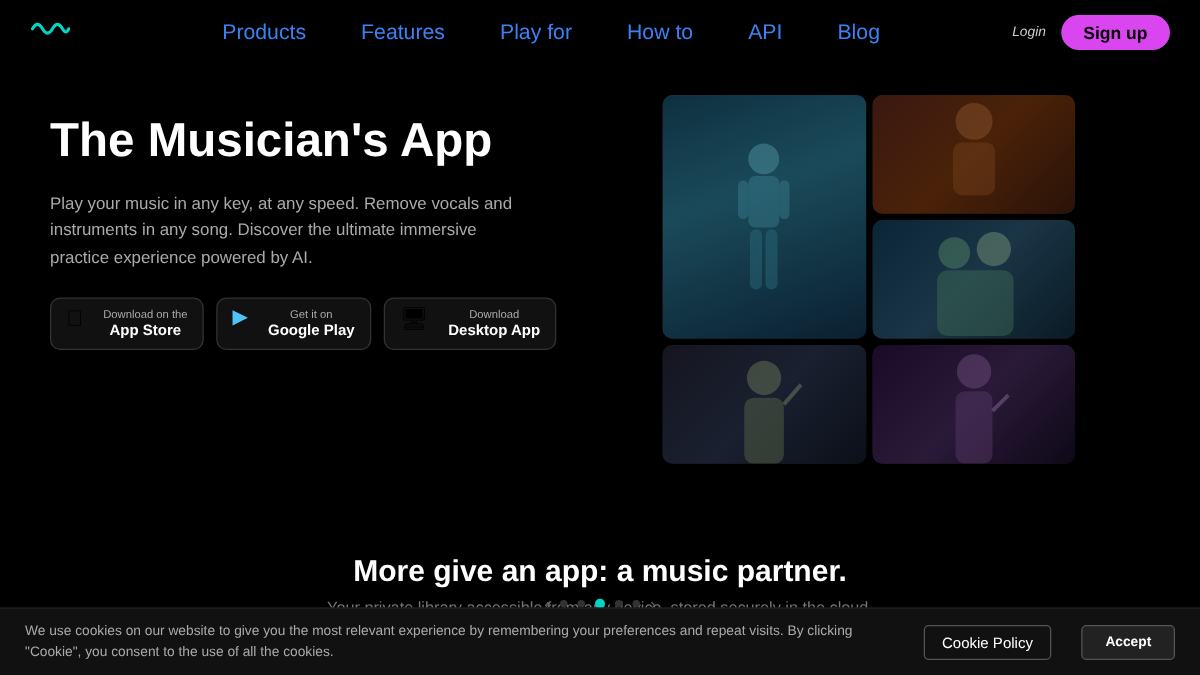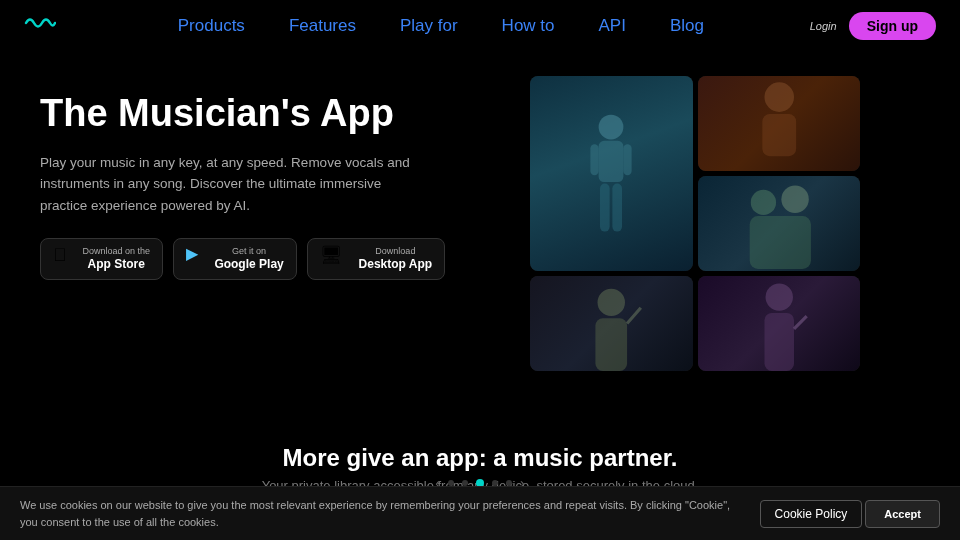--- a/index.html
+++ b/index.html
@@ -221,21 +221,21 @@
       z-index: 100;
     }
     .cookie-text {
       font-size: 11px;
       color: #aaa;
       line-height: 1.5;
       flex: 1;
     }
     .cookie-buttons {
       display: flex;
-      gap: 3px;
+      gap: 24px;
       flex-shrink: 0;
     }
     .btn-cookie-policy {
       background: transparent;
       border: 1px solid #555;
       color: #fff;
       padding: 6px 14px;
       border-radius: 4px;
       font-size: 12px;
       cursor: pointer;

